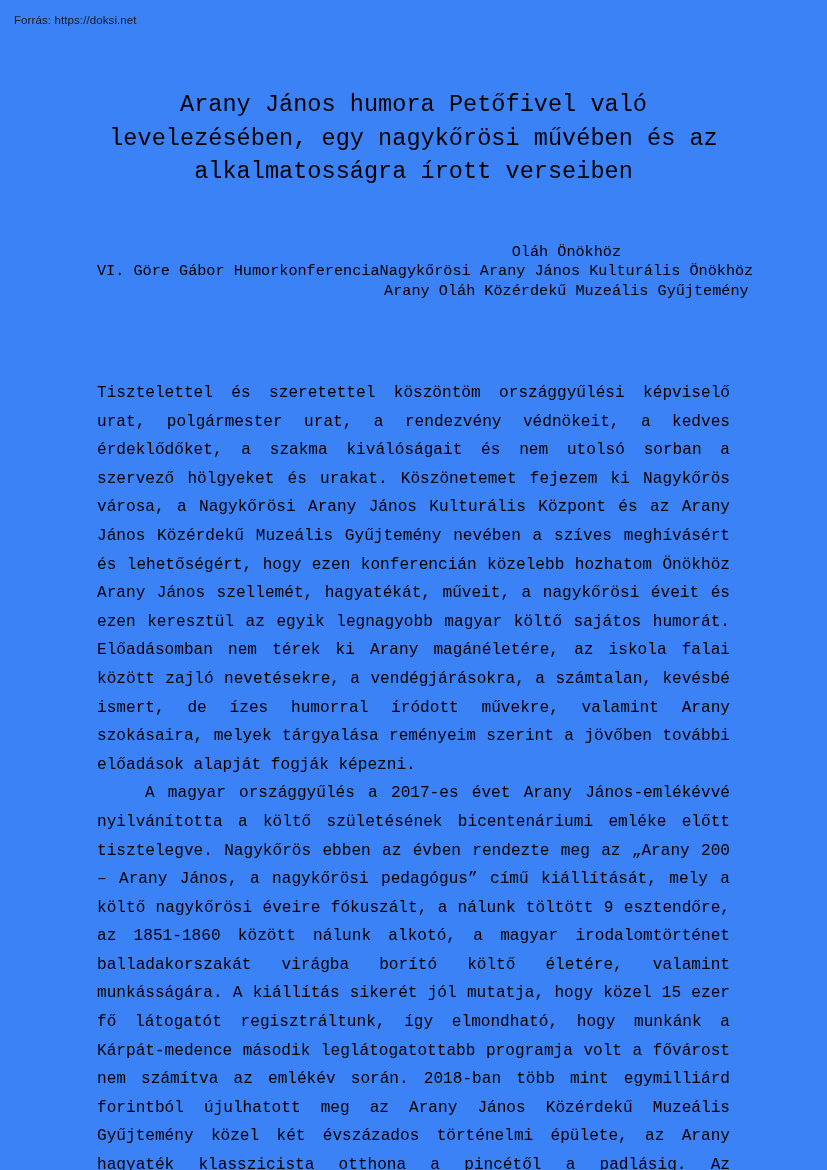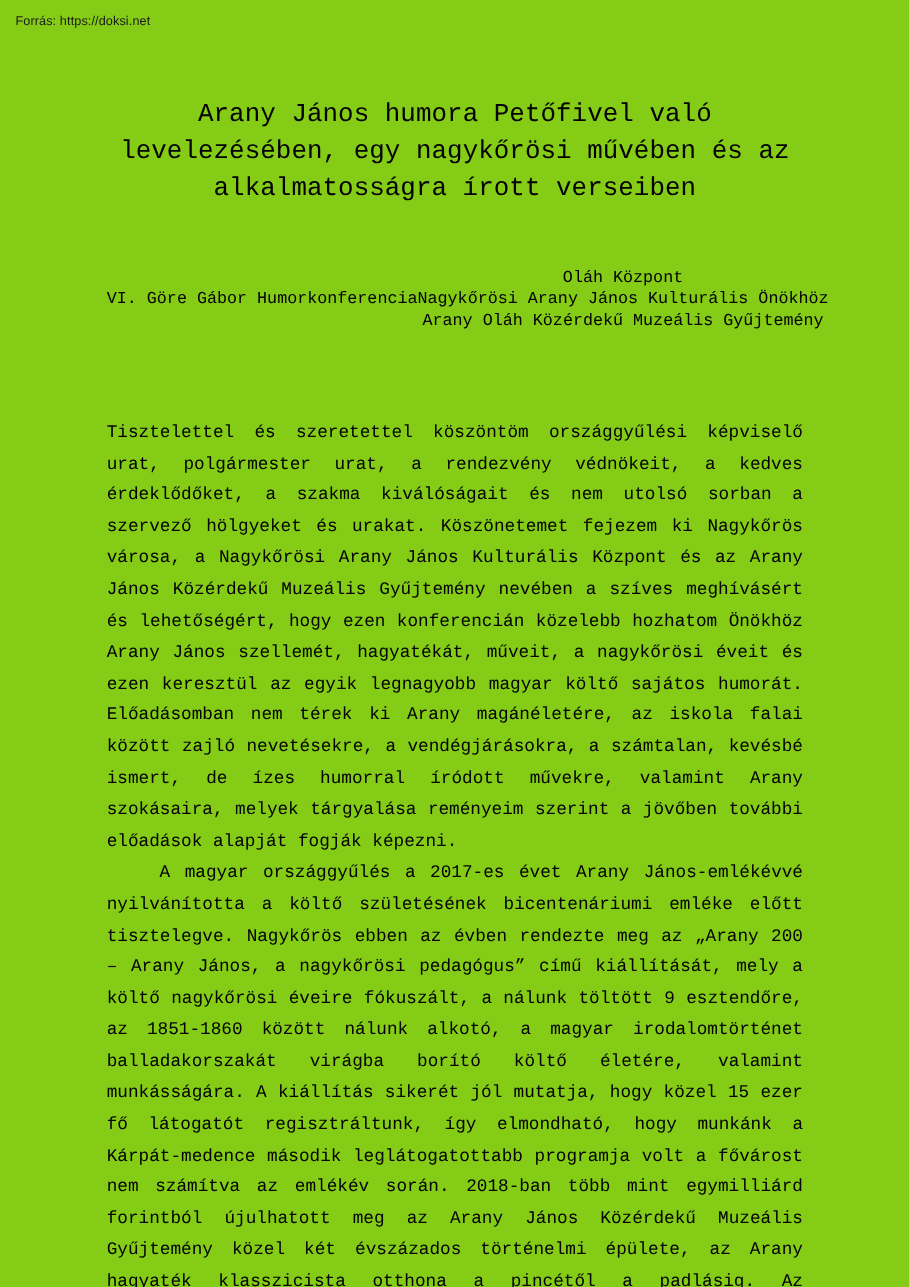--- a/index.html
+++ b/index.html
@@ -13,21 +13,21 @@
     height: 1170px;
     position: relative;
     overflow: hidden;
     font-family: "Liberation Serif", "DejaVu Serif", serif;
     color: #000000;
   }
 
   .page {
     position: absolute;
     inset: 0;
-    background: #84cc16;
+    background: #3b82f6;
   }
 
   
   .source-bar {
     position: absolute;
     top: 14px;
     left: 14px;
     font-family: "Liberation Sans", "DejaVu Sans", sans-serif;
     font-size: 11.5px;
     color: #1a1a1a;
@@ -101,21 +101,21 @@
 
     <h1 class="doc-title">Arany János humora Petőfivel való levelezésében, egy nagykőrösi művében és az alkalmatosságra írott verseiben</h1>
 
     <div class="meta-block">
 
       <div class="meta-left">
         <span class="meta-line">VI. Göre Gábor Humorkonferencia</span>
       </div>
 
       <div class="meta-right">
-        <span class="meta-line">Oláh Központ</span>
+        <span class="meta-line">Oláh Önökhöz</span>
         <span class="meta-line">Nagykőrösi Arany János Kulturális Önökhöz</span>
         <span class="meta-line">Arany Oláh Közérdekű Muzeális Gyűjtemény</span>
       </div>
 
     </div>
 
     <div class="body-text">
       <p class="para">Tisztelettel és szeretettel köszöntöm országgyűlési képviselő urat, polgármester urat, a rendezvény védnökeit, a kedves érdeklődőket, a szakma kiválóságait és nem utolsó sorban a szervező hölgyeket és urakat. Köszönetemet fejezem ki Nagykőrös városa, a Nagykőrösi Arany János Kulturális Központ és az Arany János Közérdekű Muzeális Gyűjtemény nevében a szíves meghívásért és lehetőségért, hogy ezen konferencián közelebb hozhatom Önökhöz Arany János szellemét, hagyatékát, műveit, a nagykőrösi éveit és ezen keresztül az egyik legnagyobb magyar költő sajátos humorát. Előadásomban nem térek ki Arany magánéletére, az iskola falai között zajló nevetésekre, a vendégjárásokra, a számtalan, kevésbé ismert, de ízes humorral íródott művekre, valamint Arany szokásaira, melyek tárgyalása reményeim szerint a jövőben további előadások alapját fogják képezni.</p>
       <p class="para indented">A magyar országgyűlés a 2017-es évet Arany János-emlékévvé nyilvánította a költő születésének bicentenáriumi emléke előtt tisztelegve. Nagykőrös ebben az évben rendezte meg az „Arany 200 – Arany János, a nagykőrösi pedagógus” című kiállítását, mely a költő nagykőrösi éveire fókuszált, a nálunk töltött 9 esztendőre, az 1851-1860 között nálunk alkotó, a magyar irodalomtörténet balladakorszakát virágba borító költő életére, valamint munkásságára. A kiállítás sikerét jól mutatja, hogy közel 15 ezer fő látogatót regisztráltunk, így elmondható, hogy munkánk a Kárpát-medence második leglátogatottabb programja volt a fővárost nem számítva az emlékév során. 2018-ban több mint egymilliárd forintból újulhatott meg az Arany János Közérdekű Muzeális Gyűjtemény közel két évszázados történelmi épülete, az Arany hagyaték klasszicista otthona a pincétől a padlásig. Az építészeti mellett teljes infrastrukturális fejlesztés valósult meg, új terek nyitásával, új kiállítás létrehozásával, új digitális elemek beépítésével, interaktív elemek felhasználásával. Célunk volt a 650 éves városi fennállását ünneplő Nagykőrösnek és a hozzánk érkező közönségnek egy XXI. századi</p>
     </div>

